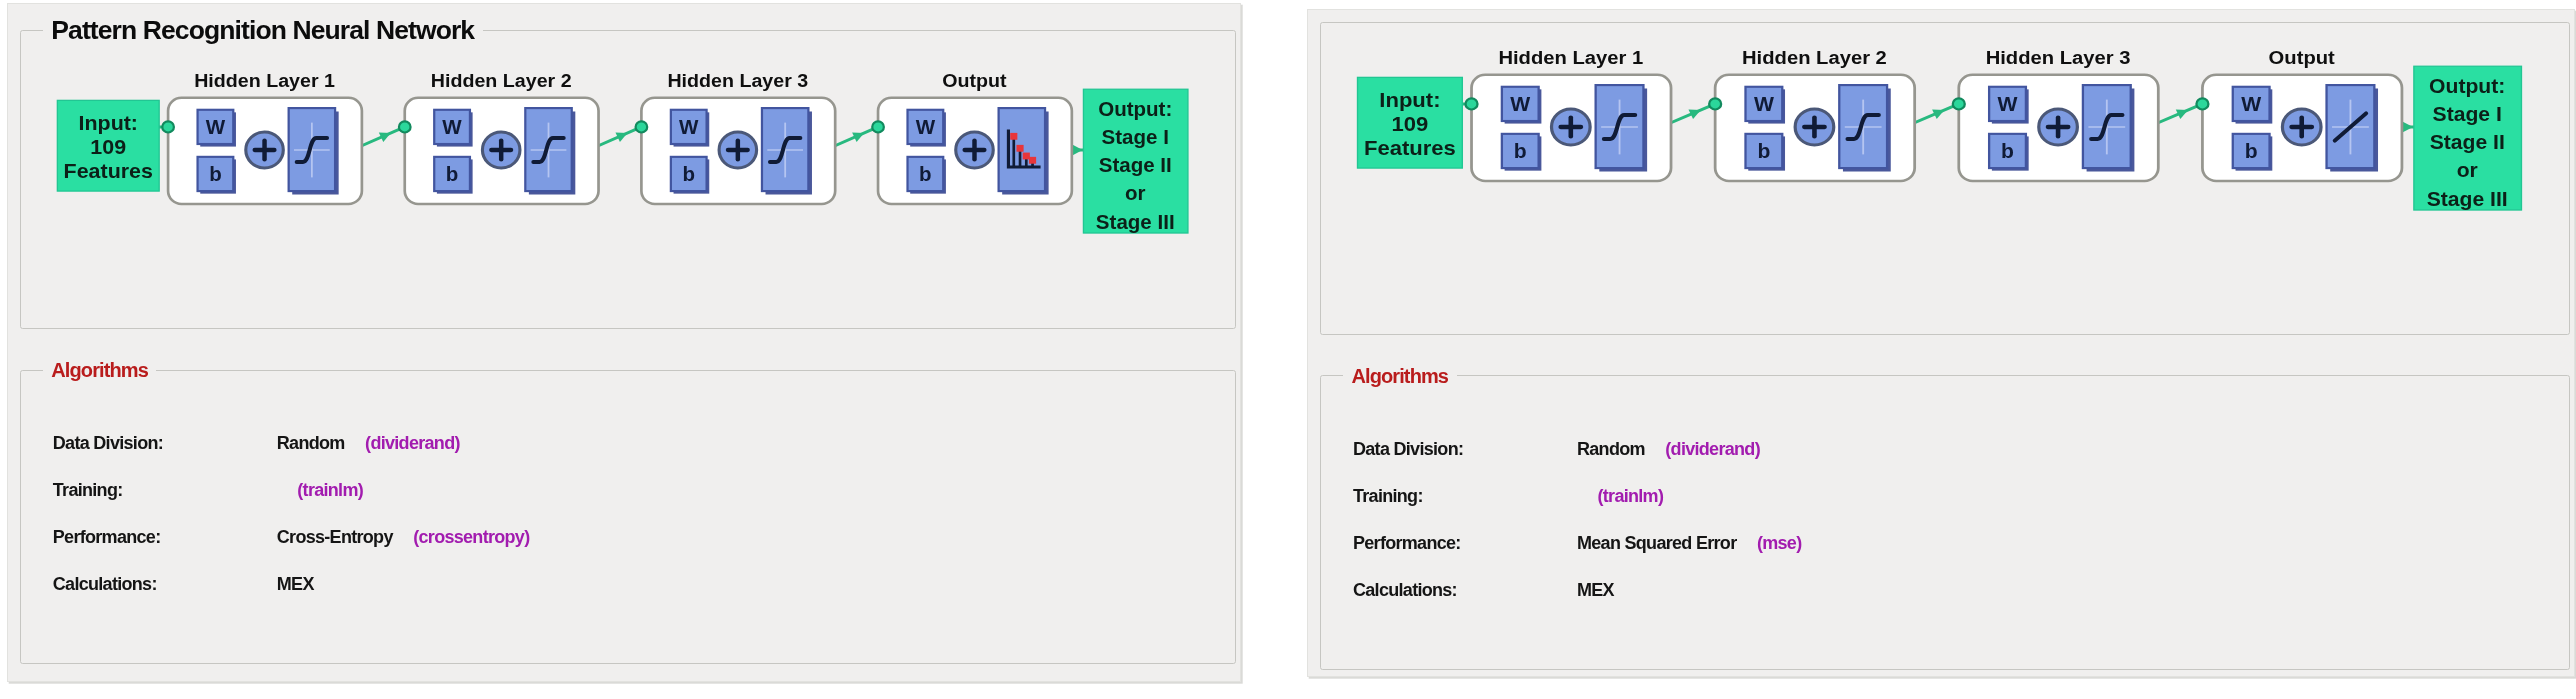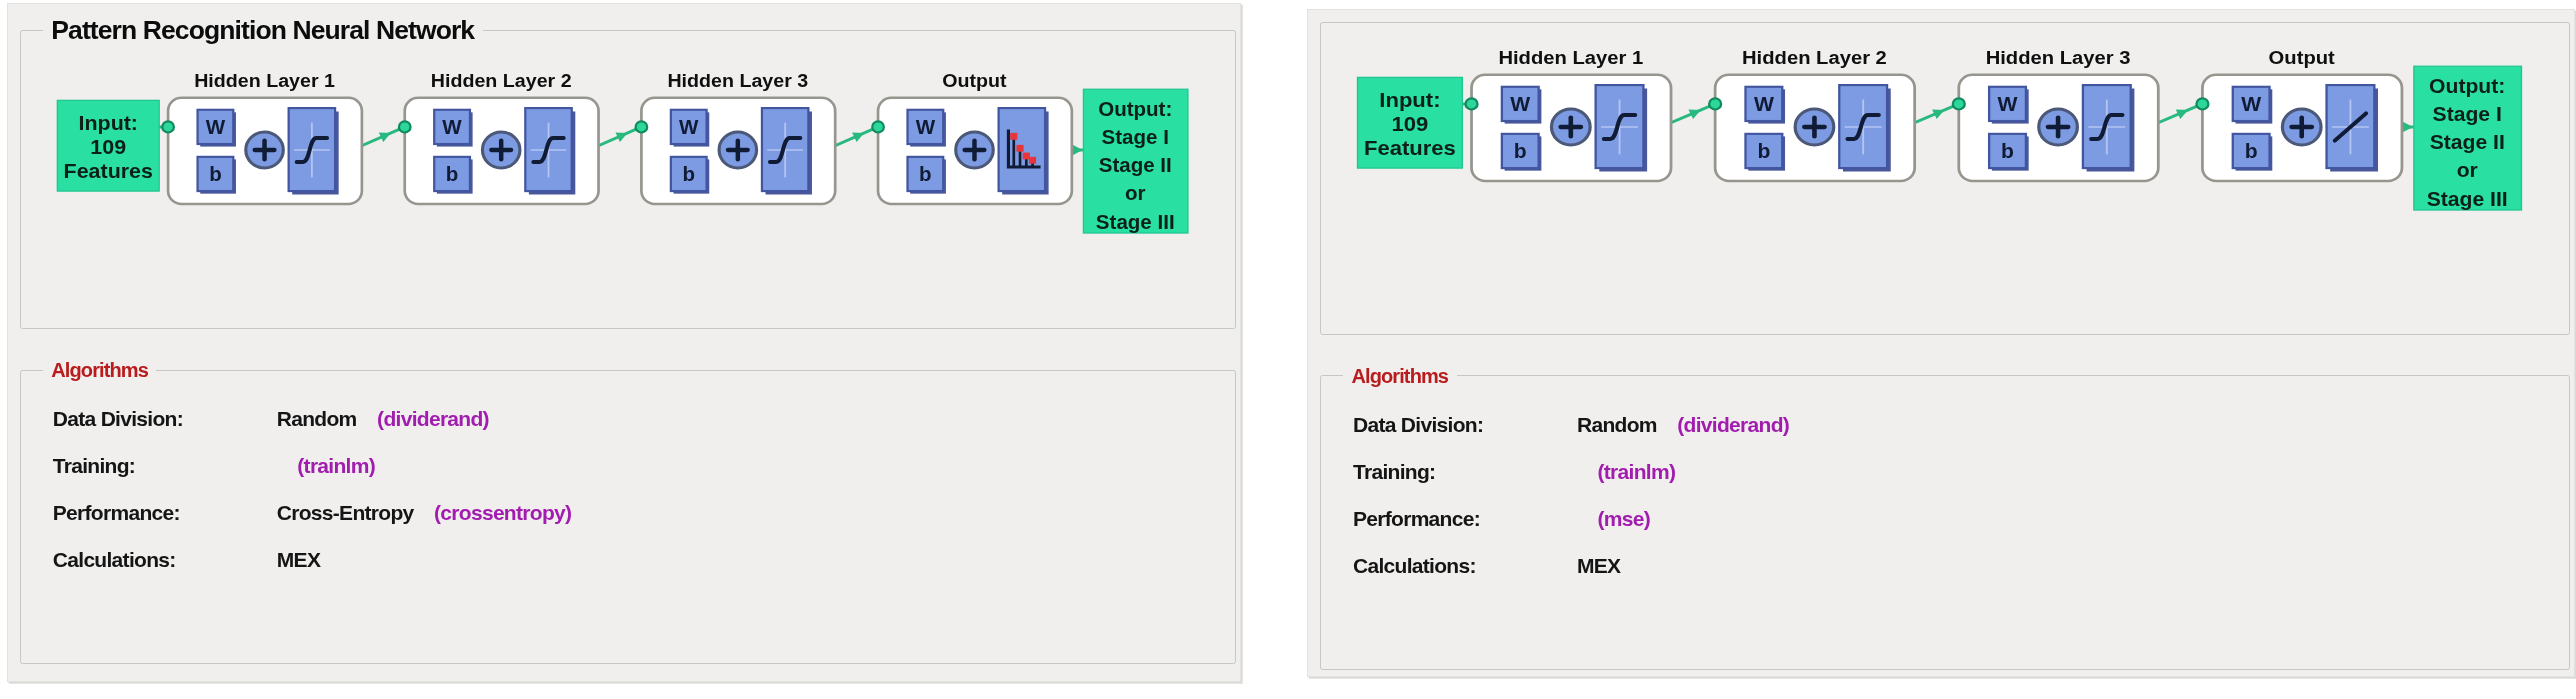--- a/index.html
+++ b/index.html
@@ -22,21 +22,21 @@
   legend{
     margin-left:22px;padding:0 8.5px;font-weight:bold;line-height:1.1;
     letter-spacing:-0.9px;
   }
   .network legend{font-size:26.5px;color:#0c0c0c;}
   .algo legend{font-size:20px;color:#b91c1c;}
   .diagram{margin-top:15.4px;padding:0 31px;}
   svg.net{display:block;width:100%;height:184px;}
   svg.net text{font-family:"Liberation Sans",sans-serif;font-weight:bold;}
   .algo-rows{padding:26px 0 0 32px;}
-  .algo-row{display:flex;align-items:flex-start;height:47px;font-size:21px;font-weight:bold;color:#151515;letter-spacing:-0.7px;}
+  .algo-row{display:flex;align-items:flex-end;height:47px;font-size:18px;font-weight:bold;color:#151515;letter-spacing:-0.7px;}
   .algo-label{width:224px;flex:none;}
   .algo-fn{color:#a21caf;margin-left:20.5px;}
 </style>
 </head>
 <body>
 
 <div class="panel" id="panel-0">
   <fieldset class="network">
     <legend>Pattern Recognition Neural Network</legend>
     <div class="diagram">
@@ -312,20 +312,21 @@
           <span class="algo-label">Data Division:</span>
           <span class="algo-value">Random</span>
           <span class="algo-fn">(dividerand)</span>
         </div>
         <div class="algo-row">
           <span class="algo-label">Training:</span>
           <span class="algo-fn">(trainlm)</span>
         </div>
         <div class="algo-row">
           <span class="algo-label">Performance:</span>
+          <span class="algo-value">Mean Squared Error</span>
           <span class="algo-fn">(mse)</span>
         </div>
         <div class="algo-row">
           <span class="algo-label">Calculations:</span>
           <span class="algo-value">MEX</span>
           <span class="algo-fn"></span>
         </div>
       </div>
   </fieldset>
 </div>

